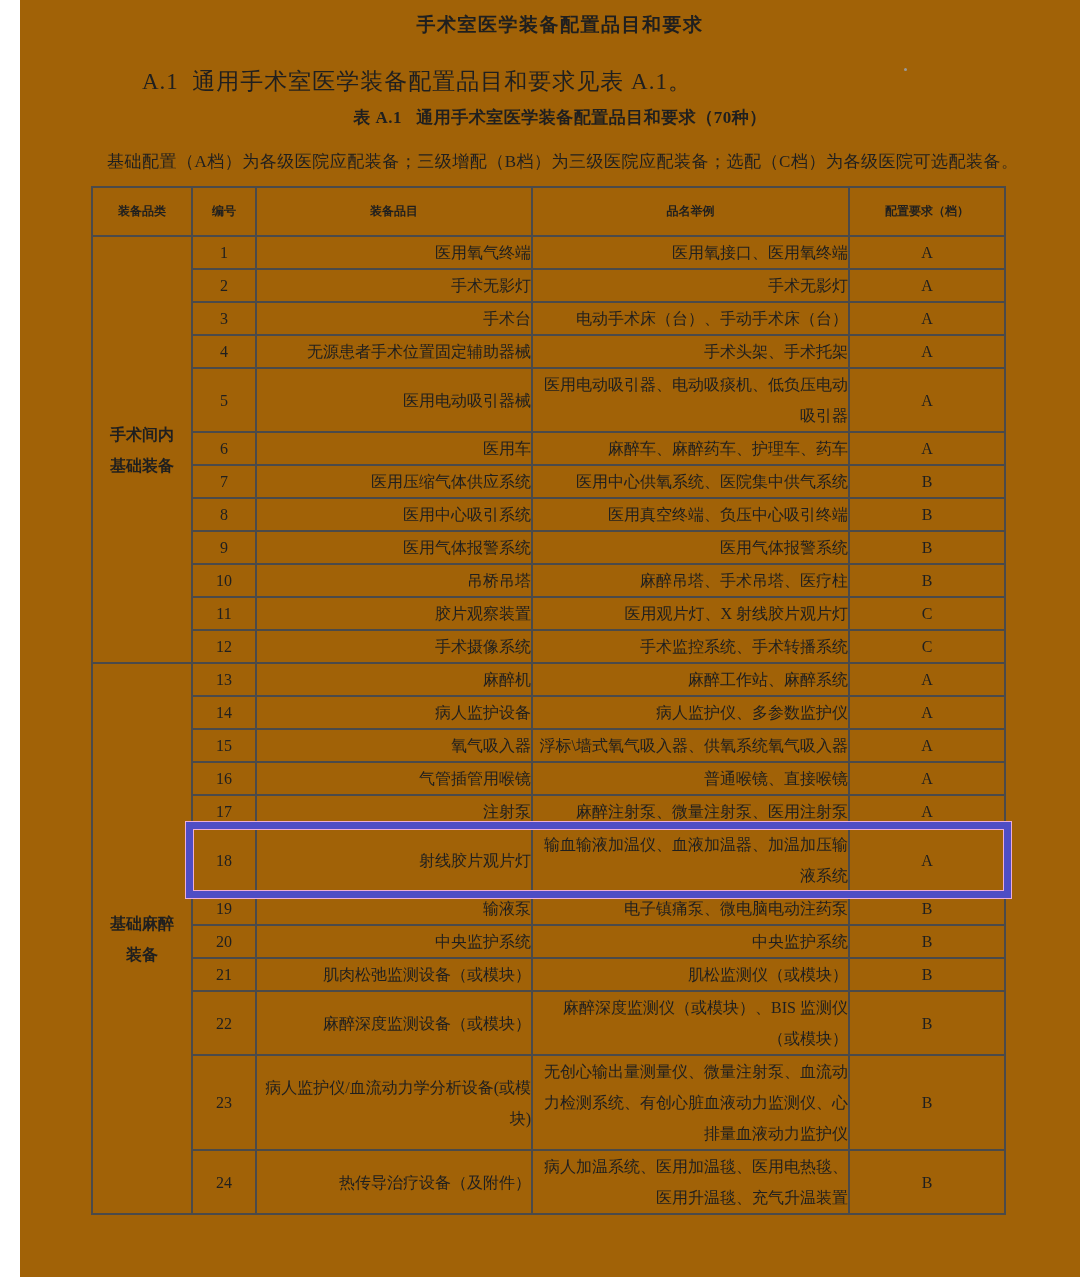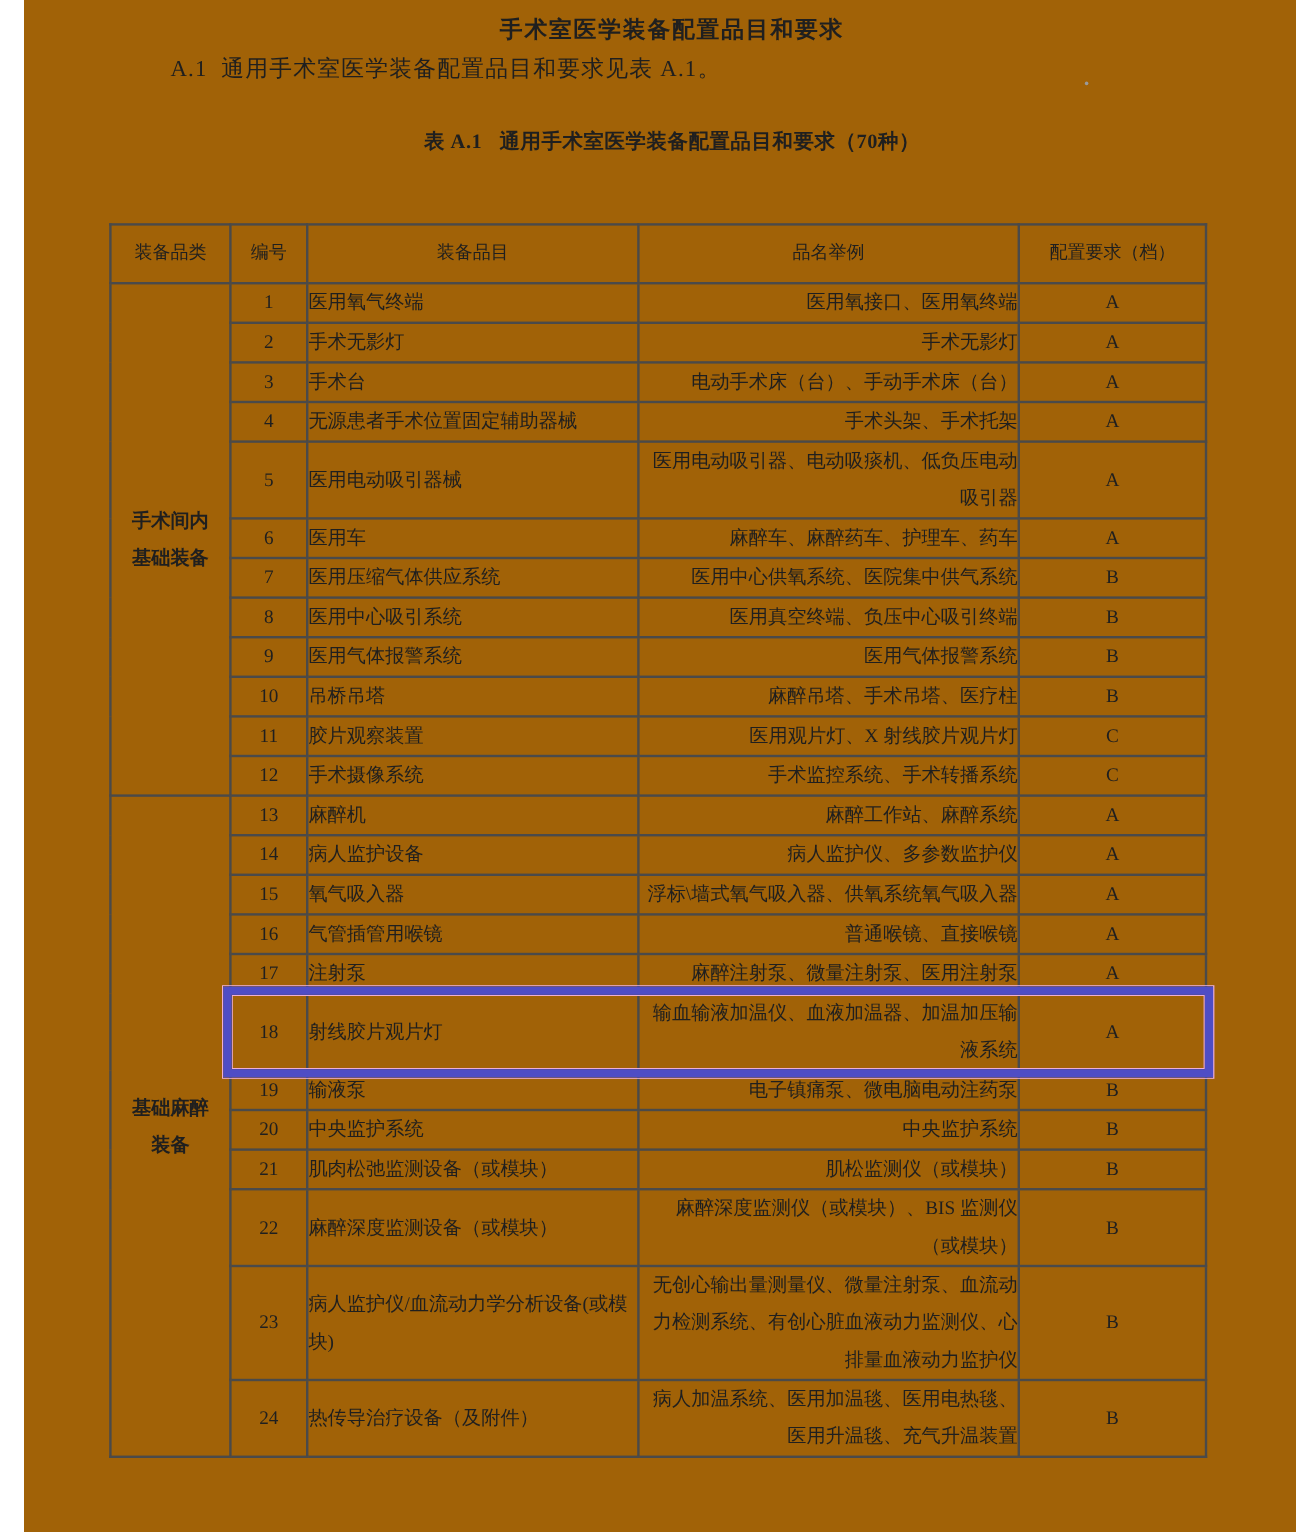--- a/index.html
+++ b/index.html
@@ -18,22 +18,22 @@
     top: 12px; left: 0;
     width: 100%;
     text-align: center;
     font-size: 19px;
     font-weight: bold;
     letter-spacing: 1.5px;
     white-space: pre;
   }
   .intro-line {
     position: absolute;
-    top: 44px; left: 122px;
-    font-size: 19px;
+    top: 66px; left: 122px;
+    font-size: 23px;
     letter-spacing: 1px;
     white-space: pre;
   }
   .table-caption {
     position: absolute;
     top: 106px; left: 0;
     width: 100%;
     text-align: center;
     font-size: 17px;
     font-weight: bold;
@@ -64,32 +64,32 @@
   table.equip col.c-grade { width: 156px; }
   table.equip th, table.equip td {
     border: 2px solid #4a4a4a;
     line-height: 31px;
     padding: 0;
     vertical-align: middle;
     overflow: hidden;
   }
   table.equip th {
     height: 47px;
-    font-weight: normal;
-    text-align: center;
-    font-size: 15px;
+    font-weight: bold;
+    text-align: center;
+    font-size: 12px;
   }
   td.cat-cell {
     text-align: center;
     font-weight: bold;
     white-space: pre-line;
     line-height: 32px;
   }
   td.no-cell { text-align: center; height: 31px; }
-  td.item-cell { text-align: left; padding: 0 6px 0 13px; }
+  td.item-cell { text-align: right; padding: 0 6px 0 13px; }
   td.ex-cell   { text-align: right; padding: 0 6px 0 10px; }
   td.grade-cell { text-align: center; }
   #hl-box {
     position: absolute;
     box-sizing: border-box;
     border: 7px solid #4f4dc5;
     box-shadow: 0 0 0 1px #edaed6, inset 0 0 0 1px #edaed6;
     pointer-events: none;
     z-index: 5;
   }
@@ -104,20 +104,21 @@
 <body>
 
 <div id="page">
 
   <div class="doc-title">手术室医学装备配置品目和要求</div>
 
   <div class="intro-line">A.1  通用手术室医学装备配置品目和要求见表 A.1。</div>
 
   <div class="table-caption">表 A.1   通用手术室医学装备配置品目和要求（70种）</div>
 
+  <div class="grade-note">基础配置（A档）为各级医院应配装备；三级增配（B档）为三级医院应配装备；选配（C档）为各级医院可选配装备。</div>
 
   <div class="table-wrap">
     <table class="equip">
       <colgroup>
         <col class="c-cat">
           <col class="c-no">
           <col class="c-item">
           <col class="c-ex">
           <col class="c-grade">
       </colgroup>

